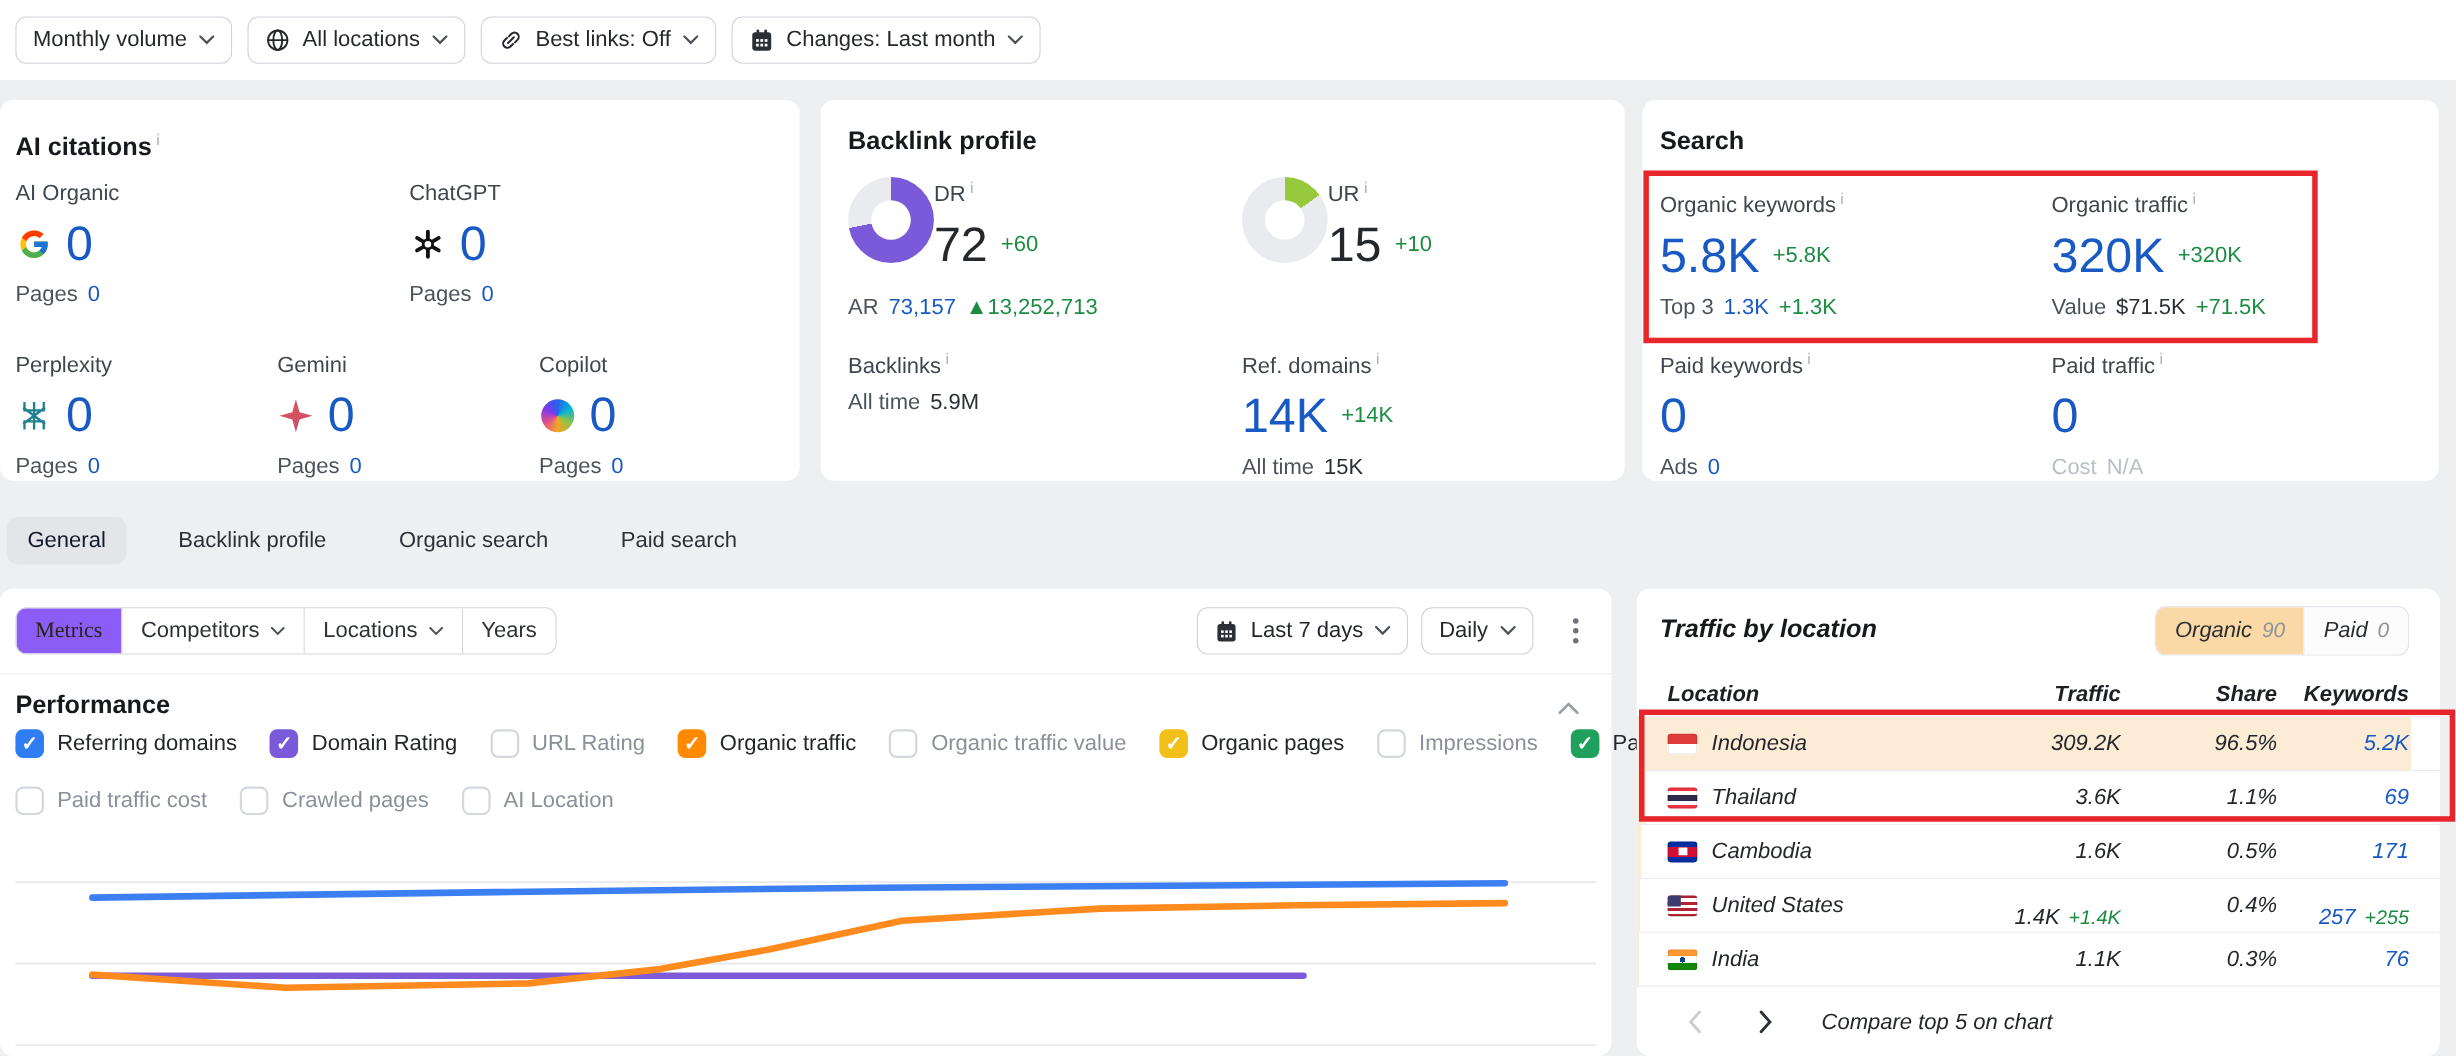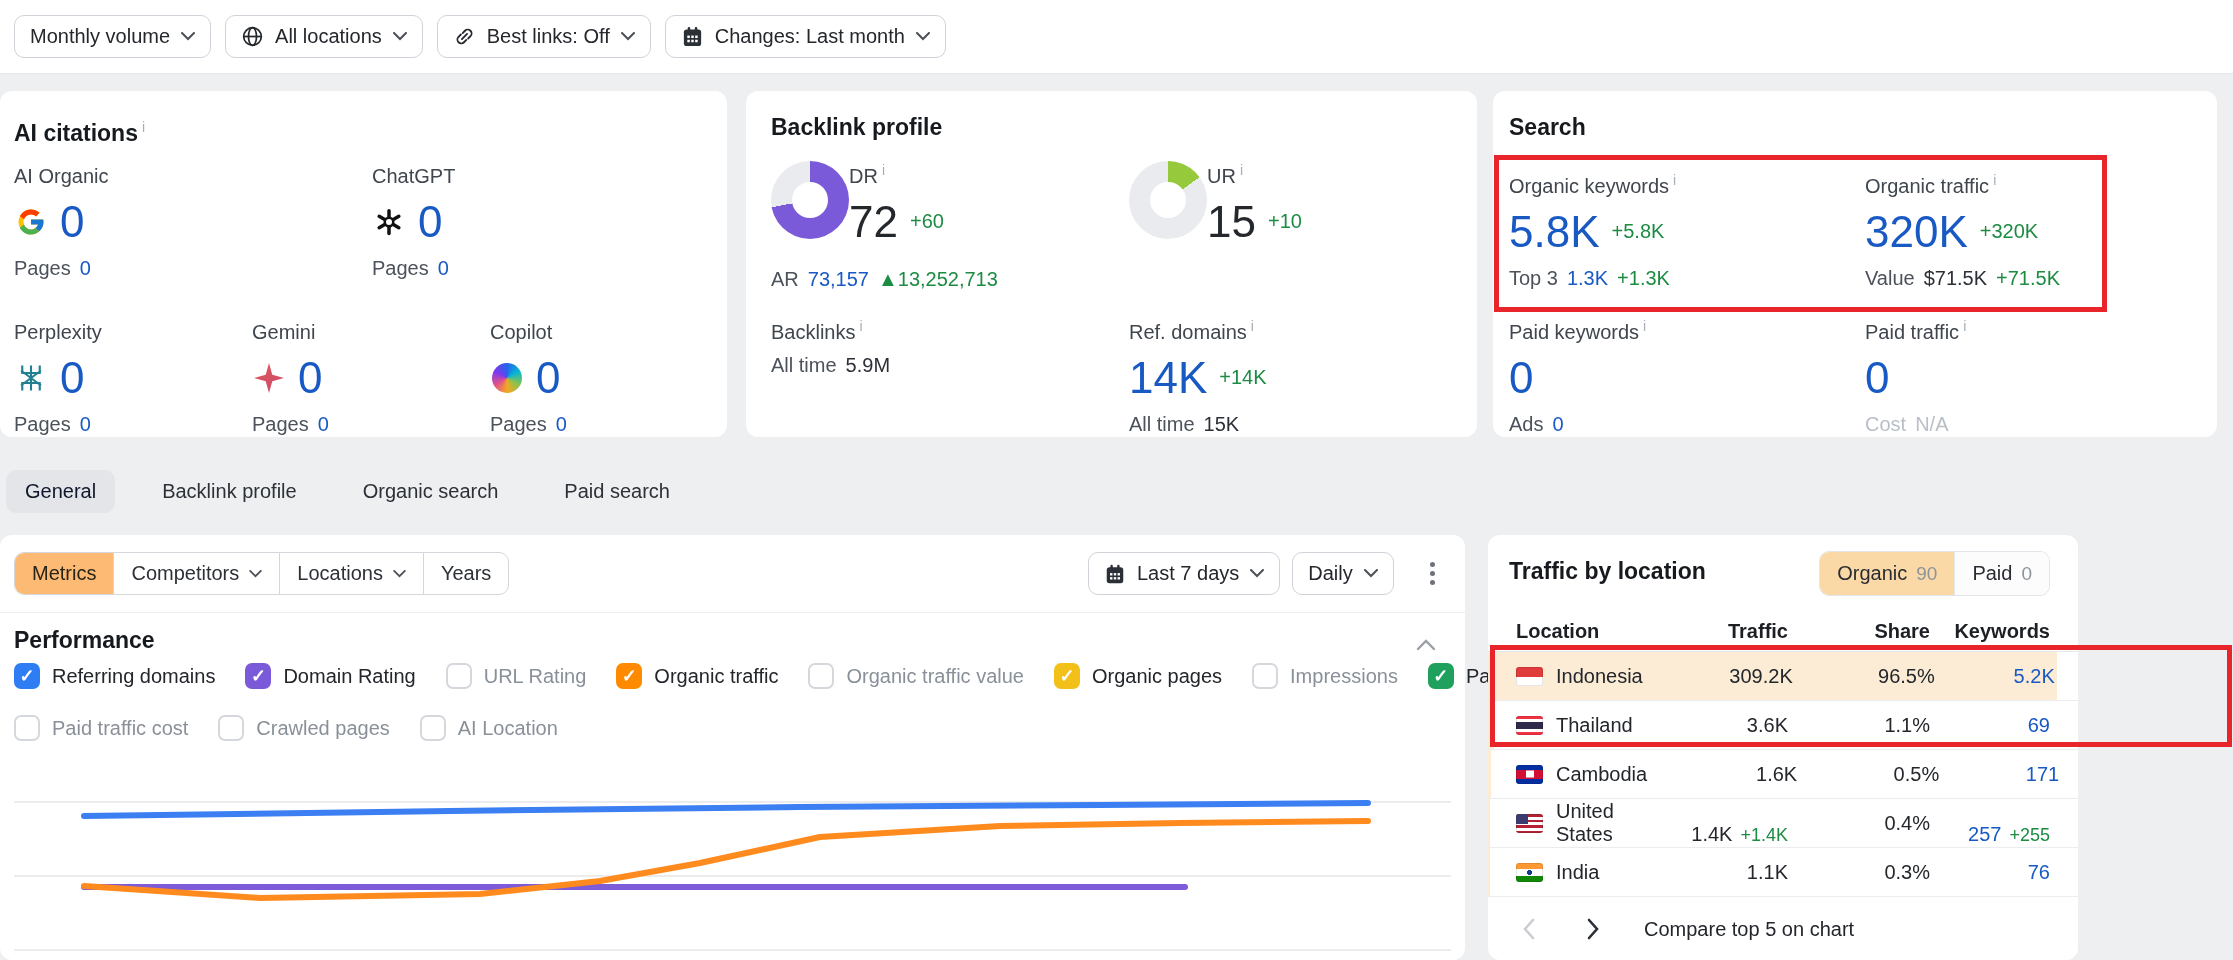--- a/index.html
+++ b/index.html
@@ -11,21 +11,21 @@
           border-bottom:1px solid #e5e7ea;display:flex;align-items:center;gap:14px;padding-left:14px;box-sizing:border-box;}
   .fbtn{height:43px;border:1px solid #cfd3d9;border-radius:10px;background:#fff;display:inline-flex;
         align-items:center;gap:11px;padding:0 15px;font-size:20px;color:#24272c;cursor:pointer;}
   .chev{flex:0 0 auto;}
   
   .card{position:absolute;background:#fff;border-radius:12px;}
   #card-ai{left:0;top:91px;width:727px;height:346px;}
   #card-backlink{left:746px;top:91px;width:731px;height:346px;}
   #card-search{left:1493px;top:91px;width:724px;height:346px;}
   #card-perf{left:0;top:535px;width:1465px;height:425px;}
-  #card-traffic{left:1488px;top:535px;width:590px;height:425px;}
+  #card-traffic{left:1488px;top:535px;width:730px;height:425px;font-style:italic;}
   .card-title{position:absolute;top:22px;margin:0;font-size:23px;font-weight:700;color:#16191d;line-height:28px;}
   sup.info{font-size:14px;color:#a8aeb6;font-weight:400;margin-left:4px;vertical-align:super;}
   
   .metric{position:absolute;width:345px;}
   .m-label{font-size:20px;color:#40464e;line-height:26px;}
   .val-row{display:flex;align-items:center;gap:12px;margin-top:7px;height:52px;}
   .big{font-size:44px;line-height:50px;font-weight:400;}
   .blue{color:#1859c4;}.darkv{color:#24272c;}
   .delta{font-size:20px;color:#1c8c43;}
   .sub{margin-top:7px;font-size:20px;line-height:26px;display:flex;gap:9px;align-items:baseline;}
@@ -49,21 +49,21 @@
   
   .tabs{position:absolute;left:6px;top:470px;display:flex;align-items:center;gap:28px;}
   .tab{font-size:20px;color:#2d3137;padding:10px 19px;border-radius:10px;cursor:pointer;white-space:nowrap;}
   .tab.active{background:#e3e5e8;color:#0f172a;}
   
   .seg-group{position:absolute;left:14px;top:17px;display:flex;height:43px;border:1px solid #d4d8dd;
              border-radius:10px;overflow:hidden;background:#fff;box-sizing:border-box;}
   .seg{display:inline-flex;align-items:center;gap:10px;padding:0 17px;font-size:20px;color:#2d3137;
        border-right:1px solid #d4d8dd;cursor:pointer;}
   .seg:last-child{border-right:none;}
-  .seg.active{background:#fdba74;color:#2a2416;}
+  .seg.active{background:#8b5cf6;color:#2a2416;font-family:Liberation Serif, serif;}
   .right-controls{position:absolute;left:1088px;top:17px;display:flex;align-items:center;gap:12px;}
   .kebab{display:flex;flex-direction:column;gap:4px;padding:8px 10px;cursor:pointer;margin-left:14px;}
   .kebab i{width:5px;height:5px;border-radius:50%;background:#6c7278;}
   .hr-div{position:absolute;left:0;right:0;top:77px;border-top:1px solid #eceef0;}
   .perf-title{position:absolute;left:14px;top:92px;margin:0;font-size:23px;font-weight:700;color:#16191d;}
   .collapse{position:absolute;left:1412px;top:98px;padding:4px;cursor:pointer;}
   
   .cb-row{position:absolute;left:14px;display:flex;gap:30px;align-items:center;white-space:nowrap;}
   #cb-row1{top:128px;} #cb-row2{top:180px;}
   .cb{display:inline-flex;align-items:center;gap:12px;cursor:pointer;}
@@ -99,21 +99,21 @@
         box-shadow:inset 0 0 0 1px rgba(0,0,0,.10);}
   .flag-id{background:linear-gradient(#e03c3c 0 50%,#fff 50%);}
   .flag-th{background:linear-gradient(#ef3340 0 17%,#fff 17% 34%,#2d2a4a 34% 66%,#fff 66% 83%,#ef3340 83%);}
   .flag-kh{background:linear-gradient(#032ea1 0 25%,#d21034 25% 75%,#032ea1 75%);}
   .flag-kh::after{content:"";position:absolute;left:50%;top:50%;transform:translate(-50%,-50%);
                   width:8px;height:7px;background:#fff;}
   .flag-us{background:repeating-linear-gradient(#b22234 0 2.8px,#fff 2.8px 5.6px);}
   .flag-us::after{content:"";position:absolute;left:0;top:0;width:12px;height:10px;background:#3c3b6e;border-radius:3px 0 0 0;}
   .flag-in{background:radial-gradient(circle at 50% 50%,#123f8c 0 2.5px,transparent 2.6px),
            linear-gradient(#ff9933 0 33%,#fff 33% 66%,#138808 66%);}
-  .t-foot{position:absolute;left:0;top:372px;display:flex;align-items:center;gap:0;height:44px;}
+  .t-foot{position:absolute;left:12px;top:372px;display:flex;align-items:center;gap:0;height:44px;}
   .pg-btn{width:46px;height:44px;display:inline-flex;align-items:center;justify-content:center;cursor:pointer;margin-left:18px;}
   .compare-link{margin-left:28px;font-size:20px;color:#23262b;cursor:pointer;}
   
   .annotation{position:absolute;border:5px solid #e8252a;z-index:50;pointer-events:none;}
   
   #ai-grid .ai-item{position:absolute;width:235px;}
   #ai-grid .ai-item:nth-child(1){left:14px;top:72px;width:355px;}
   #ai-grid .ai-item:nth-child(2){left:372px;top:72px;}
   #ai-grid .ai-item:nth-child(3){left:14px;top:228px;}
   #ai-grid .ai-item:nth-child(4){left:252px;top:228px;}

